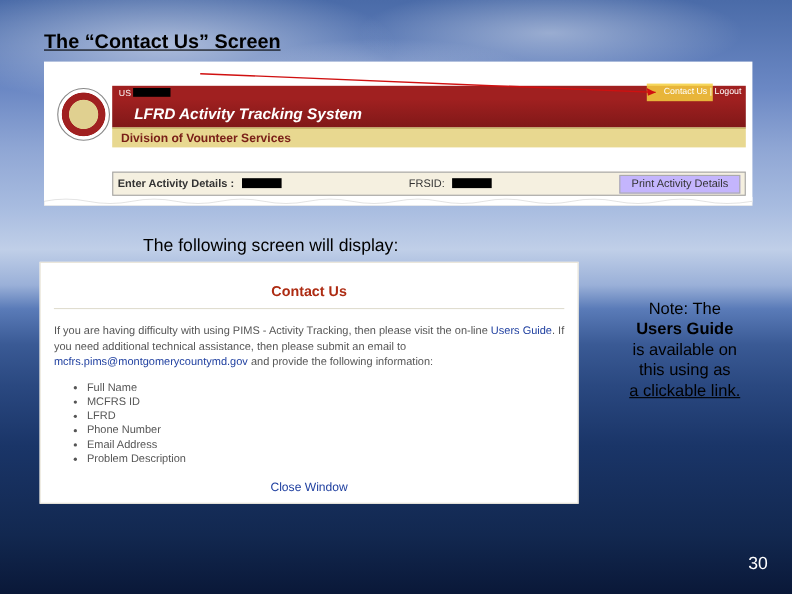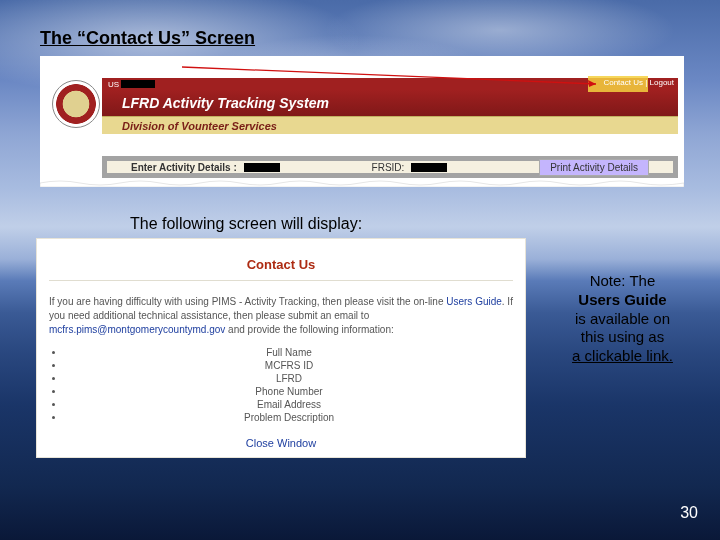--- a/index.html
+++ b/index.html
@@ -103,51 +103,50 @@
     display: flex;
     align-items: center;
     padding-left: 20px;
     font-style: italic;
   }
   .yellow-strip {
     height: 18px;
     background: #e8d890;
     border-top: 1px solid #c0b060;
     color: #7a2018;
-    font-style: italic;
     font-weight: bold;
     font-size: 11px;
     display: flex;
     align-items: center;
-    padding-left: 20px;
+    padding-left: 8px;
   }
   .seal {
     position: absolute;
     left: 12px;
     top: 24px;
     width: 48px;
     height: 48px;
     border-radius: 50%;
     background: radial-gradient(circle, #e0d090 40%, #a02020 42%, #a02020 60%, #fff 62%);
     border: 1px solid #888;
     z-index: 4;
   }
   .details-row {
     position: absolute;
     left: 62px;
     right: 6px;
     top: 100px;
     height: 22px;
     background: #f5f0e0;
-    border: 5px solid #a3a3a3;
+    border: 1px solid #a3a3a3;
     display: flex;
     align-items: center;
     font-size: 10px;
     color: #333;
-    padding: 0 24px;
+    padding: 0 4px;
     justify-content: space-between;
   }
   .details-row .redact { display:inline-block; width:36px; height:9px; background:#000; vertical-align:middle; margin-left:4px; }
   .print-btn {
     background: #c4b5fd;
     border: 1px solid #aaa;
     padding: 2px 10px;
     font-size: 10px;
   }
   .torn {
@@ -178,21 +177,21 @@
   .contact-head {
     text-align: center;
     color: #ad2b12;
     font-weight: bold;
     font-size: 13px;
     margin: 10px 0 4px;
   }
   .hr { height:1px; background:#e0ddd0; margin: 8px 0 14px; }
   .help-text { font-size: 10px; line-height: 1.4; color: #555; }
   .help-text .link { color: #2040a0; }
-  .bullets { margin: 10px 0 0 16px; text-align: center; }
+  .bullets { margin: 10px 0 0 30px; }
   .bullets li { margin-bottom: 2px; font-size: 10px; color: #555; }
   .close-link {
     position: absolute;
     bottom: 8px;
     left: 0; right: 0;
     text-align: center;
     color: #2040a0;
     font-size: 11px;
   }
   .note-box {

